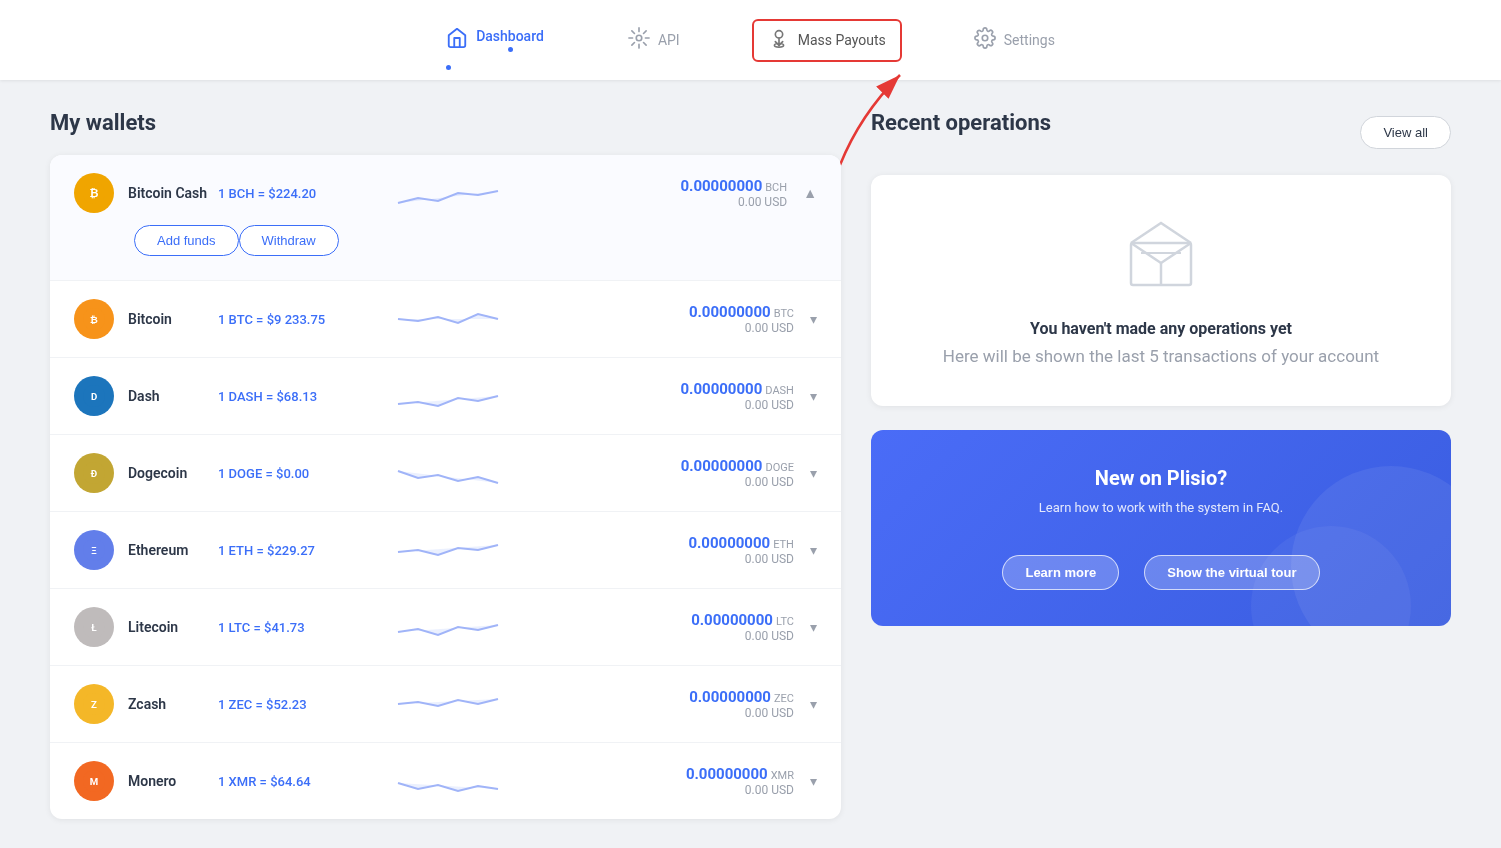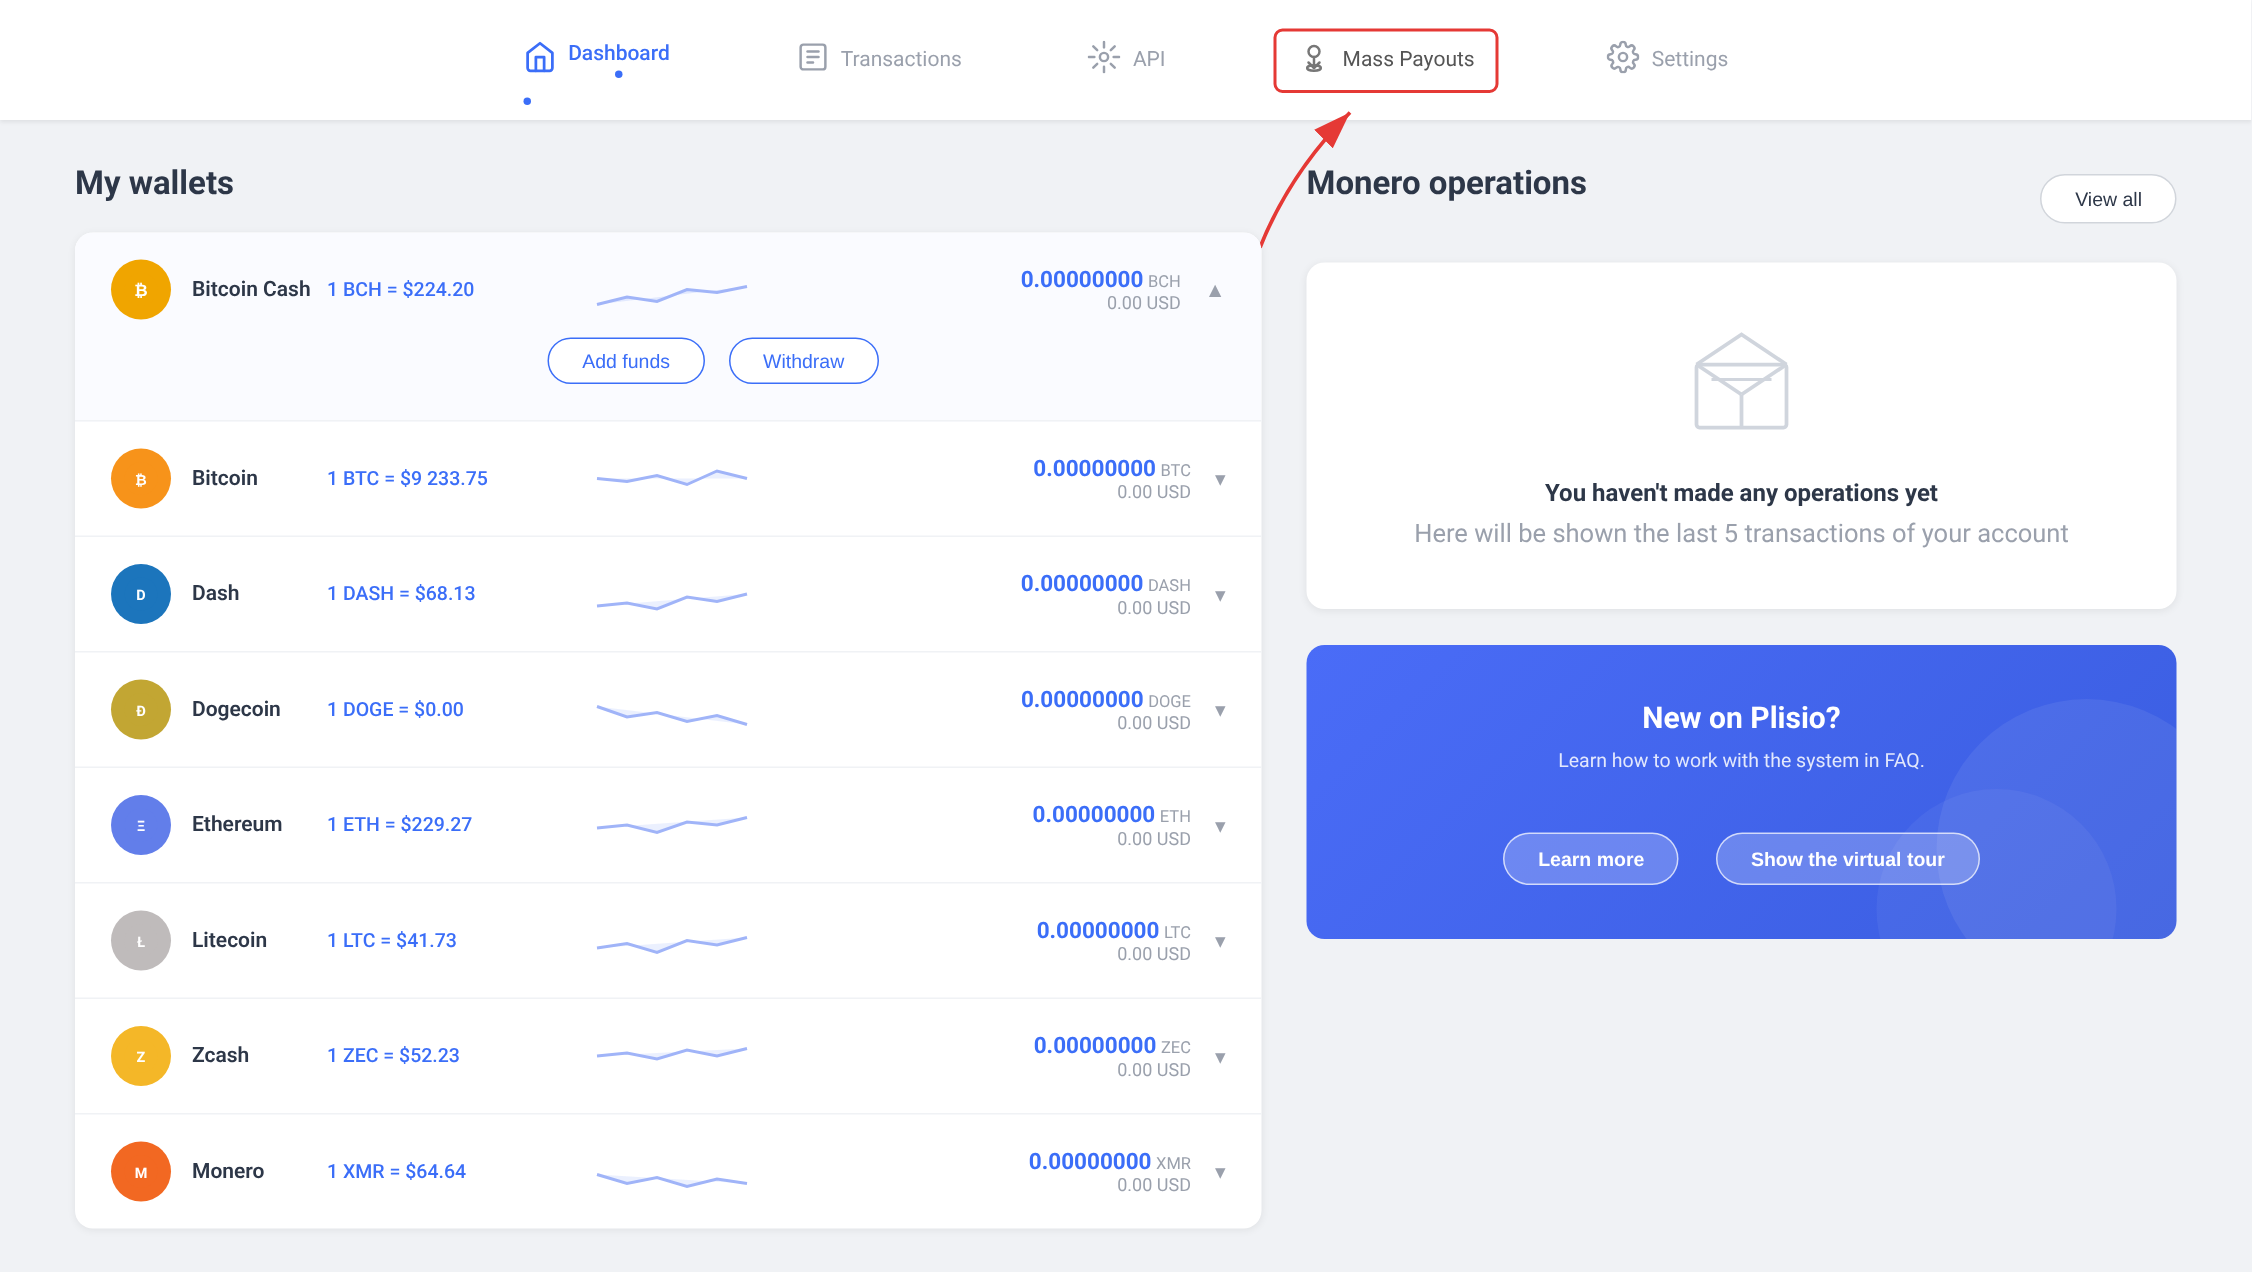--- a/index.html
+++ b/index.html
@@ -175,22 +175,22 @@
       text-align: right;
     }
     .wallet-chevron {
       color: #9aa0ac;
       font-size: 14px;
       cursor: pointer;
     }
     .wallet-actions {
       width: 100%;
       display: flex;
-      justify-content: center;
-      gap: 16px;
+      justify-content: flex-start;
+      gap: 0;
       padding: 12px 0 6px 60px;
     }
     .btn-outline {
       border: 1px solid #3b6ef8;
       color: #3b6ef8;
       background: #fff;
       border-radius: 20px;
       padding: 7px 22px;
       font-size: 13px;
       cursor: pointer;
@@ -326,31 +326,20 @@
           <path d="M3 9l9-7 9 7v11a2 2 0 0 1-2 2H5a2 2 0 0 1-2-2z"></path>
           <polyline points="9 22 9 12 15 12 15 22"></polyline>
         </svg>
       </span>
       <div class="nav-item-inner">
         <span class="nav-label">Dashboard</span>
         <div class="nav-dot"></div>
       </div>
     </div>
 
-    <div class="nav-item">
-      <span class="nav-icon">
-        <svg width="22" height="22" viewBox="0 0 24 24" fill="none" stroke="#9aa0ac" stroke-width="1.8" stroke-linecap="round" stroke-linejoin="round">
-          <rect x="3" y="3" width="18" height="18" rx="2"></rect>
-          <line x1="8" y1="8" x2="16" y2="8"></line>
-          <line x1="8" y1="12" x2="16" y2="12"></line>
-          <line x1="8" y1="16" x2="12" y2="16"></line>
-        </svg>
-      </span>
-      <span class="nav-label">Transactions</span>
-    </div>
 
     <div class="nav-item">
       <span class="nav-icon">
         <svg width="22" height="22" viewBox="0 0 24 24" fill="none" stroke="#9aa0ac" stroke-width="1.8" stroke-linecap="round" stroke-linejoin="round">
           <circle cx="12" cy="12" r="3"></circle>
           <path d="M12 1v4M12 19v4M4.22 4.22l2.83 2.83M16.95 16.95l2.83 2.83M1 12h4M19 12h4M4.22 19.78l2.83-2.83M16.95 7.05l2.83-2.83"></path>
         </svg>
       </span>
       <span class="nav-label">API</span>
     </div>
@@ -565,21 +554,21 @@
           <div class="usd">0.00 USD</div>
         </div>
         <span class="wallet-chevron">▾</span>
       </div>
 
     </div>
   </div>
 
   <div class="right-panel">
     <div class="right-header">
-      <h2 class="section-title">Monero operations</h2>
+      <h2 class="section-title">Recent operations</h2>
       <button class="btn-view-all">View all</button>
     </div>
 
     <div class="ops-card">
       <div class="box-icon">
         <svg width="90" height="80" viewBox="0 0 90 80" fill="none">
 
           <rect x="15" y="28" width="60" height="42" rx="2" stroke="#d0d5dd" stroke-width="2.5" fill="white"></rect>
           <polyline points="15,28 45,8 75,28" stroke="#d0d5dd" stroke-width="2.5" fill="none"></polyline>
           <line x1="15" y1="28" x2="45" y2="48" stroke="#d0d5dd" stroke-width="2.5"></line>

